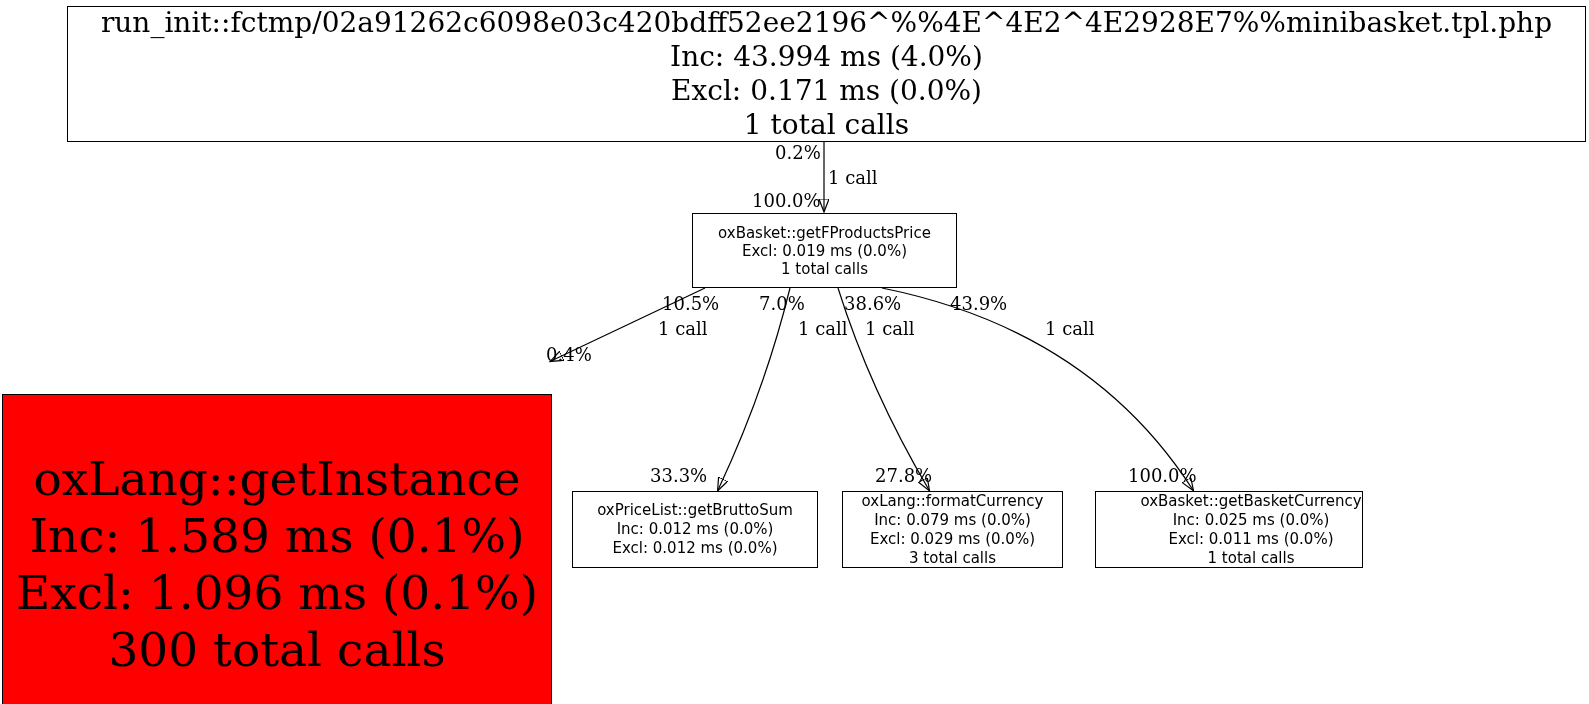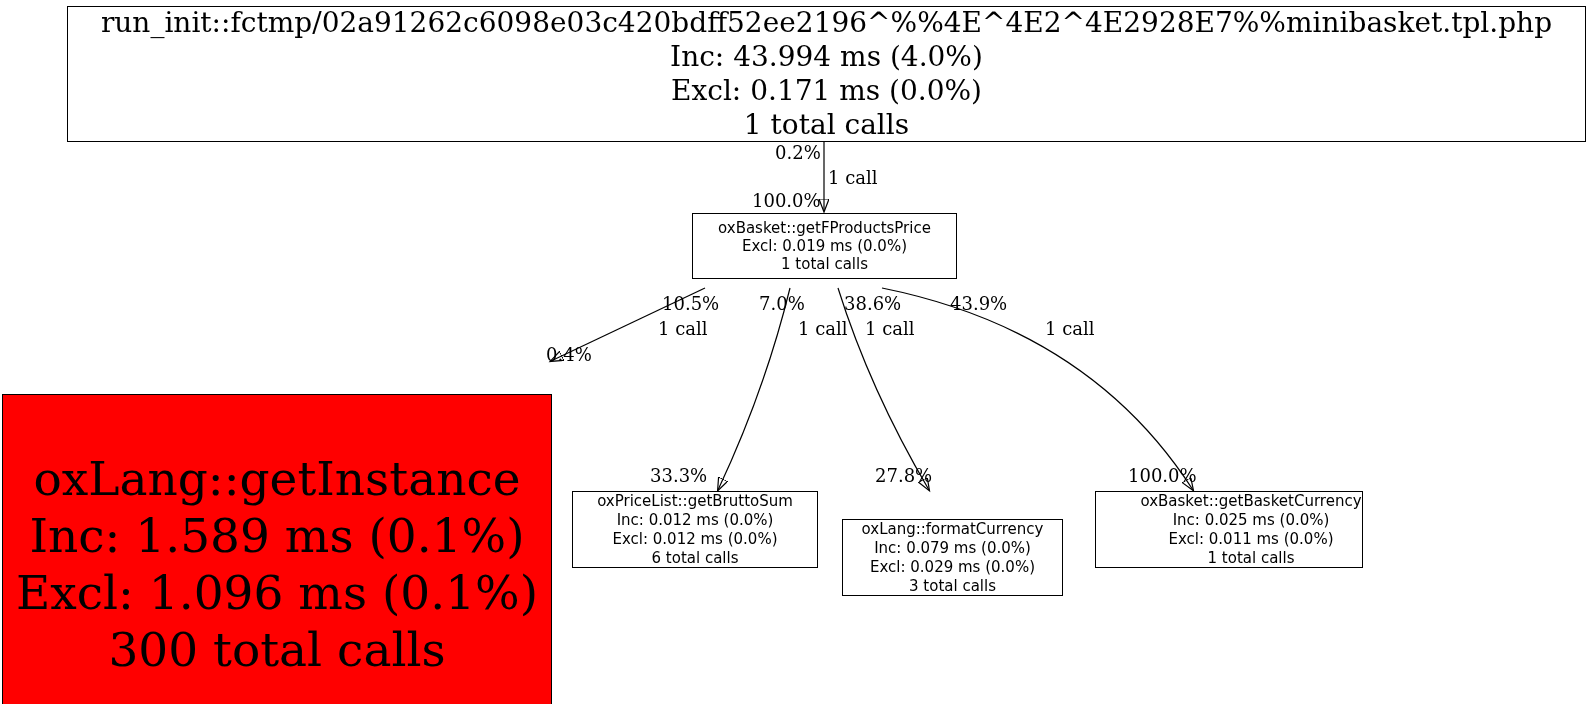--- a/index.html
+++ b/index.html
@@ -34,36 +34,36 @@
     text-align: center;
     white-space: nowrap;
     overflow: hidden;
   }
   .node .nline { width: 100%; }
   #node-root {
     left: 67px; top: 6px; width: 1519px; height: 136px;
     font-size: 28px; line-height: 34px;
   }
   #node-getfproductsprice {
-    left: 692px; top: 213px; width: 265px; height: 66px;
+    left: 692px; top: 213px; width: 265px; height: 75px;
     font-family: "DejaVu Sans", sans-serif;
     font-size: 15px; line-height: 18px;
   }
   #node-getinstance {
     left: 2px; top: 362px; width: 550px; height: 339px;
     background: #ff0000;
     font-size: 47px; line-height: 57px; margin-top: 32px;
   }
   #node-getbruttosum {
     left: 572px; top: 491px; width: 246px; height: 77px;
     font-family: "DejaVu Sans", sans-serif;
     font-size: 15px; line-height: 19px; text-align: center;
   }
   #node-formatcurrency {
-    left: 842px; top: 519px; width: 221px; height: 77px;
+    left: 842px; top: 491px; width: 221px; height: 77px;
     font-family: "DejaVu Sans", sans-serif;
     font-size: 15px; line-height: 19px;
   }
   #node-getbasketcurrency {
     left: 1095px; top: 491px; width: 268px; height: 77px;
     font-family: "DejaVu Sans", sans-serif;
     font-size: 15px; line-height: 19px; padding-left: 44px;
   }
   .edge-label {
     position: absolute;
@@ -108,21 +108,20 @@
     <div class="nline">oxLang::getInstance</div>
     <div class="nline">Inc: 1.589 ms (0.1%)</div>
     <div class="nline">Excl: 1.096 ms (0.1%)</div>
     <div class="nline">300 total calls</div>
   </div>
 
   <div class="node" id="node-getbruttosum">
     <div class="nline">oxPriceList::getBruttoSum</div>
     <div class="nline">Inc: 0.012 ms (0.0%)</div>
     <div class="nline">Excl: 0.012 ms (0.0%)</div>
-    <div class="nline">6 total calls</div>
   </div>
 
   <div class="node" id="node-formatcurrency">
     <div class="nline">oxLang::formatCurrency</div>
     <div class="nline">Inc: 0.079 ms (0.0%)</div>
     <div class="nline">Excl: 0.029 ms (0.0%)</div>
     <div class="nline">3 total calls</div>
   </div>
 
   <div class="node" id="node-getbasketcurrency">

